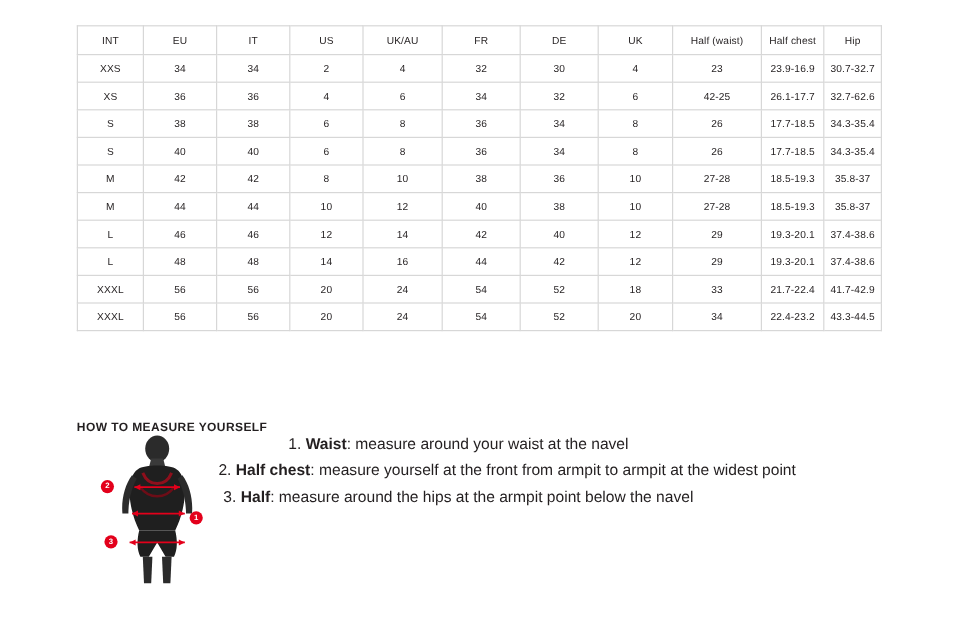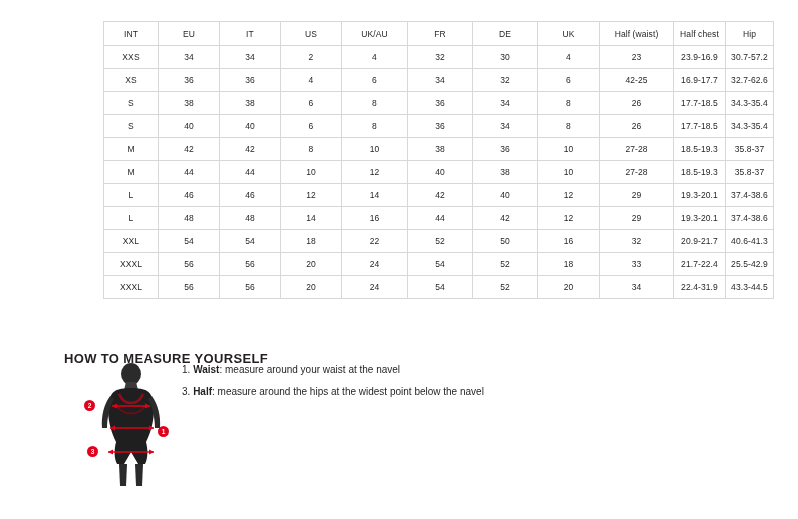--- a/index.html
+++ b/index.html
@@ -19,21 +19,20 @@
     position: relative;
     width: 798px;
     height: 519px;
   }
   
   .table-wrap {
     position: absolute;
     left: 64px;
     top: 21px;
     width: 670px;
-    margin-left: 39px;
   }
   table.size-table {
     border-collapse: collapse;
     width: 670px;
     table-layout: fixed;
   }
   table.size-table td,
   table.size-table th {
     border: 1px solid #d7d7d7;
     height: 22px;
@@ -59,37 +58,38 @@
   col.c7 { width: 62px; }
   col.c8 { width: 74px; }
   col.c9 { width: 52px; }
   col.c10 { width: 48px; }
 
   
   .measure-title {
     position: absolute;
     left: 64px;
     top: 351px;
-    font-size: 13px;
+    font-size: 10px;
     font-weight: bold;
     letter-spacing: 0.35px;
     color: #231f20;
   }
   .measure-list {
     position: absolute;
     left: 182px;
     top: 364px;
     width: 400px;
   }
   .measure-item {
-    font-size: 10px;
+    font-size: 13px;
     line-height: 11px;
     margin-bottom: 11px;
     color: #231f20;
     white-space: nowrap;
+    text-align: center;
   }
   .measure-item b {
     font-weight: bold;
   }
   
   .figure {
     position: absolute;
     left: 86px;
     top: 362px;
     width: 90px;
@@ -152,33 +152,33 @@
           <td>XXS</td>
           <td>34</td>
           <td>34</td>
           <td>2</td>
           <td>4</td>
           <td>32</td>
           <td>30</td>
           <td>4</td>
           <td>23</td>
           <td>23.9-16.9</td>
-          <td>30.7-57.2</td>
+          <td>30.7-32.7</td>
         </tr>
         <tr>
           <td>XS</td>
           <td>36</td>
           <td>36</td>
           <td>4</td>
           <td>6</td>
           <td>34</td>
           <td>32</td>
           <td>6</td>
           <td>42-25</td>
-          <td>16.9-17.7</td>
+          <td>26.1-17.7</td>
           <td>32.7-62.6</td>
         </tr>
         <tr>
           <td>S</td>
           <td>38</td>
           <td>38</td>
           <td>6</td>
           <td>8</td>
           <td>36</td>
           <td>34</td>
@@ -246,72 +246,63 @@
           <td>14</td>
           <td>16</td>
           <td>44</td>
           <td>42</td>
           <td>12</td>
           <td>29</td>
           <td>19.3-20.1</td>
           <td>37.4-38.6</td>
         </tr>
         <tr>
-          <td>XXL</td>
-          <td>54</td>
-          <td>54</td>
-          <td>18</td>
-          <td>22</td>
-          <td>52</td>
-          <td>50</td>
-          <td>16</td>
-          <td>32</td>
-          <td>20.9-21.7</td>
-          <td>40.6-41.3</td>
-        </tr>
-        <tr>
           <td>XXXL</td>
           <td>56</td>
           <td>56</td>
           <td>20</td>
           <td>24</td>
           <td>54</td>
           <td>52</td>
           <td>18</td>
           <td>33</td>
           <td>21.7-22.4</td>
-          <td>25.5-42.9</td>
+          <td>41.7-42.9</td>
         </tr>
         <tr>
           <td>XXXL</td>
           <td>56</td>
           <td>56</td>
           <td>20</td>
           <td>24</td>
           <td>54</td>
           <td>52</td>
           <td>20</td>
           <td>34</td>
-          <td>22.4-31.9</td>
+          <td>22.4-23.2</td>
           <td>43.3-44.5</td>
         </tr>
       </tbody>
     </table>
   </div>
 
   <div class="measure-title">HOW TO MEASURE YOURSELF</div>
 
   <div class="measure-list">
     <div class="measure-item">
       <span>1.</span>
       <b>Waist</b><span>: measure around your waist at the navel</span>
     </div>
     <div class="measure-item">
+      <span>2.</span>
+      <b>Half chest</b><span>: measure yourself at the front from armpit to armpit at the widest point</span>
+    </div>
+    <div class="measure-item">
       <span>3.</span>
-      <b>Half</b><span>: measure around the hips at the widest point below the navel</span>
+      <b>Half</b><span>: measure around the hips at the armpit point below the navel</span>
     </div>
   </div>
 
   <div class="figure">
     <svg class="fig-svg" width="90" height="130" viewBox="0 0 90 130">
 
       <ellipse cx="45" cy="12" rx="10" ry="11" fill="#2b2b2b"></ellipse>
       <path d="M40 20 L50 20 L52 28 L38 28 Z" fill="#3a3a3a"></path>
 
       <path d="M29 29 C34 25 56 25 61 29 C66 32 68 40 68 48

